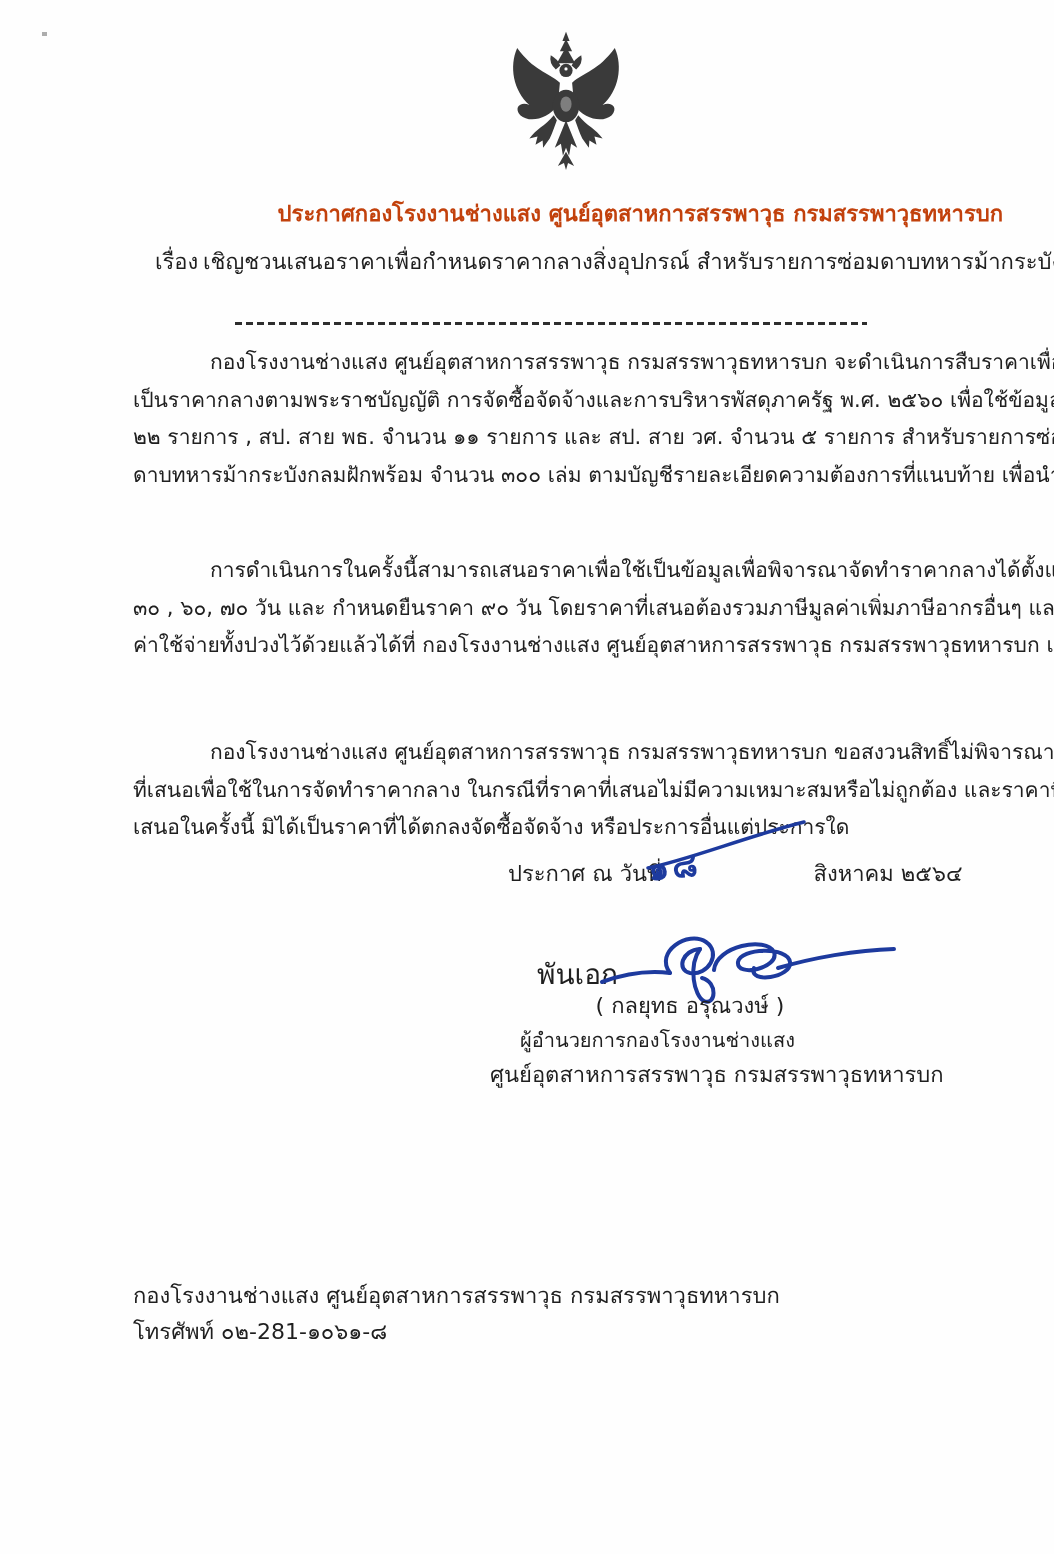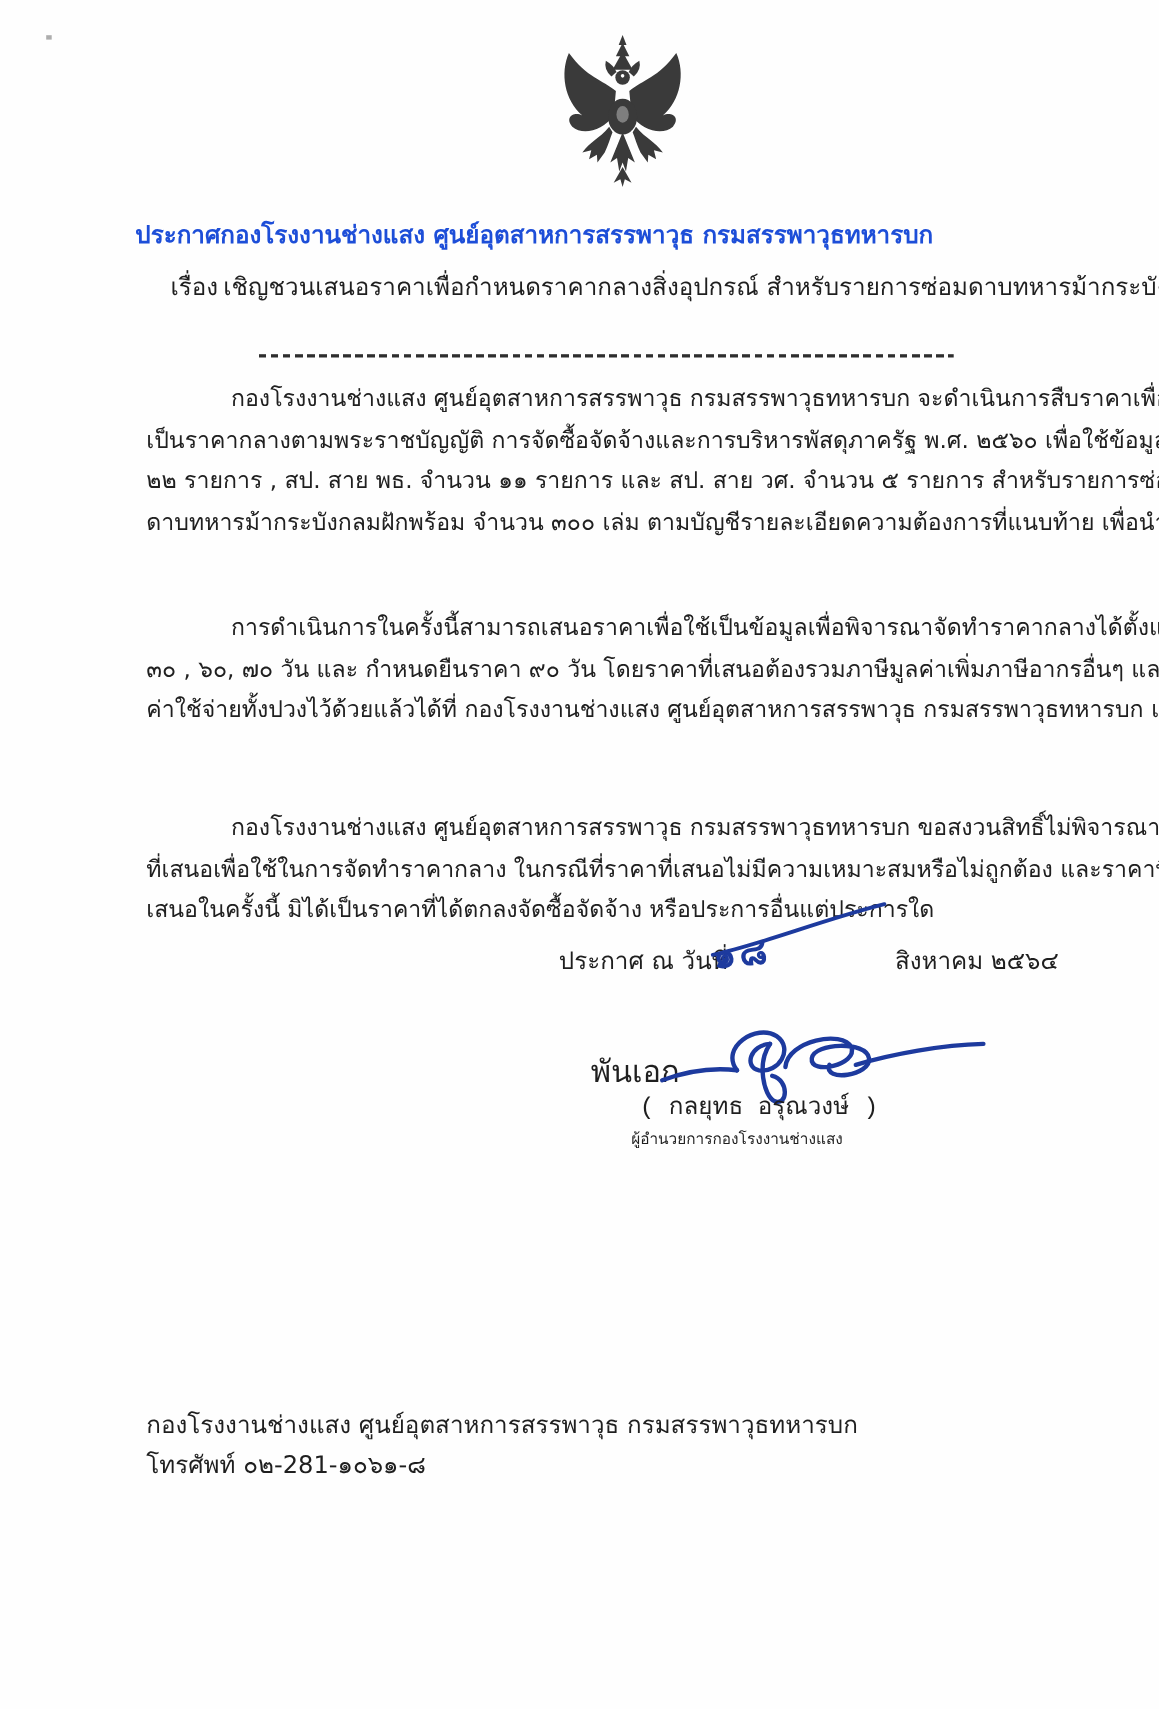--- a/index.html
+++ b/index.html
@@ -9,21 +9,21 @@
     margin:0 auto;
     background:#fefefe;
     font-family:"DejaVu Sans",sans-serif;
     color:#1f1f1f;
     overflow:hidden;
   }
   .abs{position:absolute;}
   .speck{width:5px;height:4px;background:#8a8a8a;opacity:.7;}
   .title{
     left:123px;top:196px;width:880px;
-    text-align:left;font-size:22px;font-weight:bold;color:#1d4ed8;
+    text-align:right;font-size:22px;font-weight:bold;color:#c2410c;
     white-space:nowrap;
   }
   .subject{left:155px;top:243px;font-size:22px;line-height:38px;}
   .subject .lbl{position:absolute;left:0;top:0;}
   .subject .stxt{position:absolute;left:48px;top:0;width:820px;}
   .subject .stxt div{white-space:nowrap;height:38px;}
   .divider{
     left:235px;top:322px;width:632px;height:3px;
     background:repeating-linear-gradient(to right,#2e2e2e 0 7px,transparent 7px 11px);
   }
@@ -31,22 +31,22 @@
   .para .line{white-space:nowrap;height:37.5px;}
   .para .indent{padding-left:77px;}
   .proc{left:508px;top:856px;font-size:22px;white-space:nowrap;}
   .proc .gap1{display:inline-block;width:58px;}
   .proc .gap2{display:inline-block;width:94px;}
   .hand-day{
     left:648px;top:840px;font-size:33px;font-weight:bold;
     color:#1d3a9e;transform:rotate(-6deg);letter-spacing:3px;
   }
   .rank{left:537px;top:952px;font-size:28px;}
-  .sig-name{left:540px;top:988px;width:300px;text-align:center;font-size:22px;white-space:nowrap;font-family:Liberation Mono, monospace;}
-  .sig-title1{left:520px;top:1024px;width:300px;text-align:center;font-size:14px;white-space:nowrap;}
+  .sig-name{left:540px;top:988px;width:300px;text-align:center;font-size:22px;white-space:nowrap;}
+  .sig-title1{left:520px;top:1024px;width:300px;text-align:left;font-size:20px;white-space:nowrap;}
   .sig-title2{left:490px;top:1057px;width:400px;text-align:center;font-size:22px;white-space:nowrap;}
   .footer1{left:133px;top:1278px;font-size:22px;white-space:nowrap;}
   .footer2{left:133px;top:1314px;font-size:22px;white-space:nowrap;}
   svg{display:block;}
 </style>
 </head>
 <body>
 
 <div class="page">
 
@@ -134,17 +134,18 @@
         <path d="M74 51 C58 30 92 8 110 20 C126 31 112 54 94 51 C80 48 86 28 104 27"></path>
         <path d="M104 27 C92 44 98 74 108 79 C120 84 122 60 106 56"></path>
         <path d="M118 48 C120 24 170 14 178 30 C184 46 140 56 142 40 C144 26 192 24 194 40 C196 56 152 62 158 46"></path>
         <path d="M182 46 C216 36 260 28 298 27"></path>
       </g>
     </svg>
   </div>
 
   <div class="abs sig-name">( กลยุทธ  อรุณวงษ์ )</div>
   <div class="abs sig-title1">ผู้อำนวยการกองโรงงานช่างแสง</div>
+  <div class="abs sig-title2">ศูนย์อุตสาหการสรรพาวุธ กรมสรรพาวุธทหารบก</div>
 
   <div class="abs footer1">กองโรงงานช่างแสง ศูนย์อุตสาหการสรรพาวุธ กรมสรรพาวุธทหารบก</div>
   <div class="abs footer2">โทรศัพท์ ๐๒-281-๑๐๖๑-๘</div>
 
 </div>
 
 </body></html>

